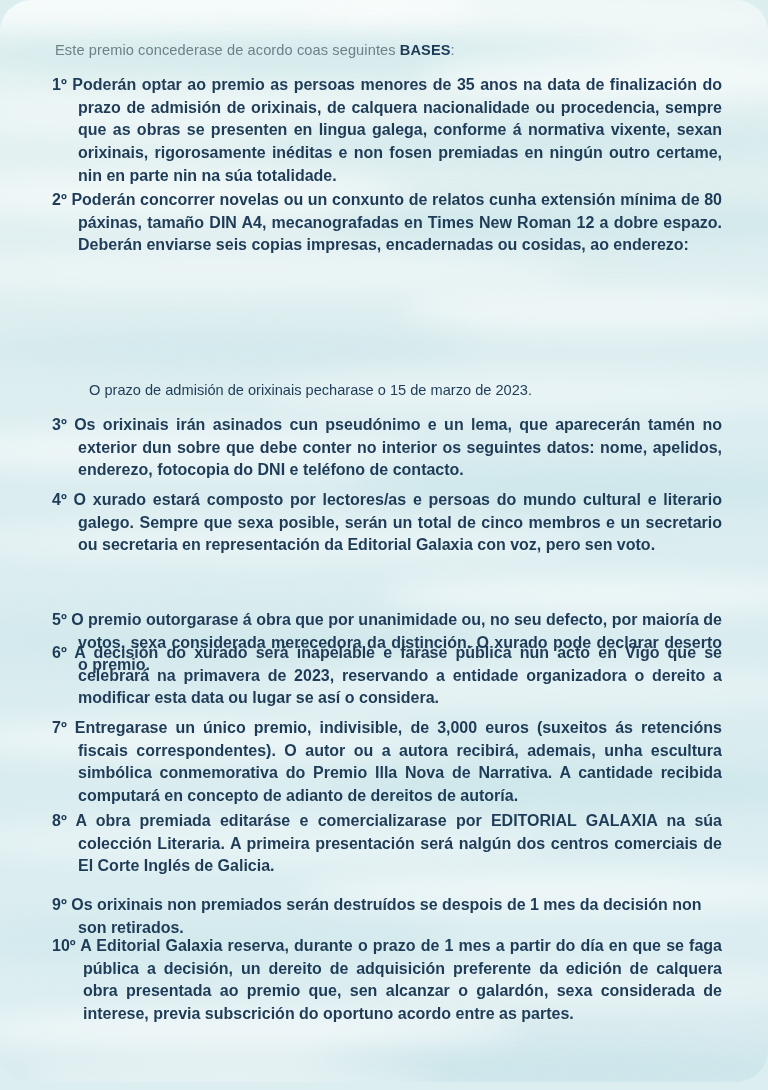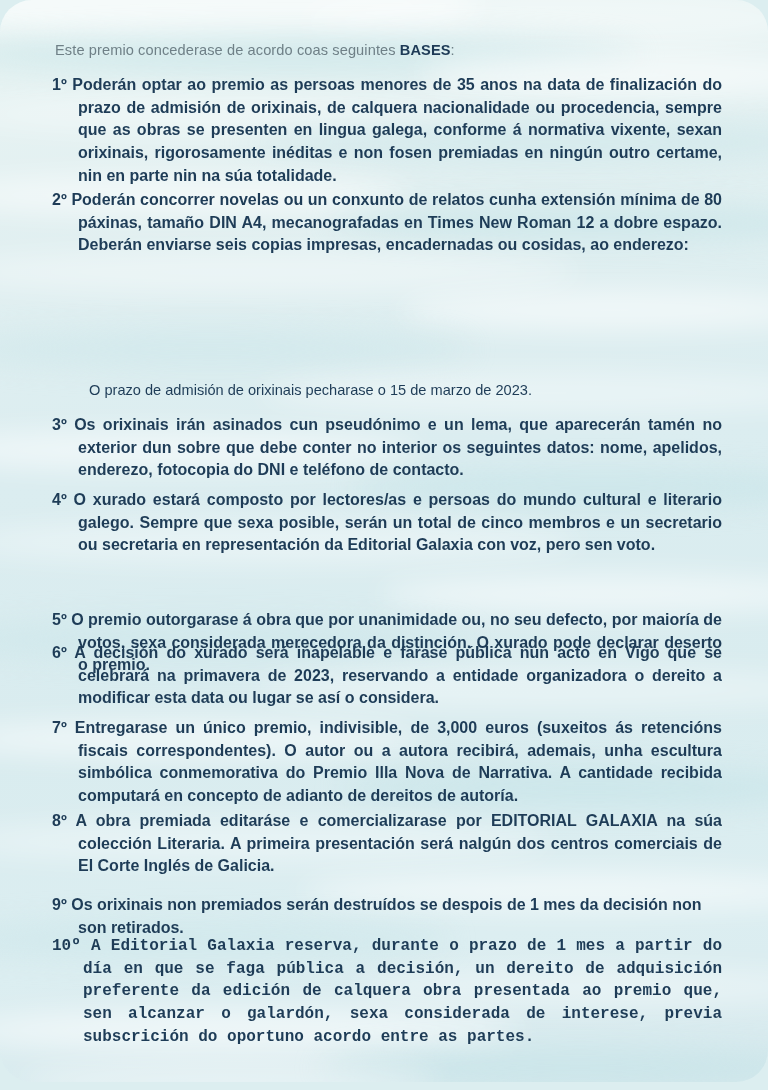--- a/index.html
+++ b/index.html
@@ -188,20 +188,20 @@
 
     <div class="clause" style="top:717px;"><span>7º</span>
       <span>Entregarase un único premio, indivisible, de 3,000 euros (suxeitos ás retencións fiscais correspondentes). O autor ou a autora recibirá, ademais, unha escultura simbólica conmemorativa do Premio Illa Nova de Narrativa. A cantidade recibida computará en concepto de adianto de dereitos de autoría.</span></div>
 
     <div class="clause" style="top:810px;"><span>8º</span>
       <span>A obra premiada editaráse e comercializarase por EDITORIAL GALAXIA na súa colección Literaria. A primeira presentación será nalgún dos centros comerciais de El Corte Inglés de Galicia.</span></div>
 
     <div class="clause nojust" style="top:886px;margin-top:8px;"><span>9º</span>
       <span>Os orixinais non premiados serán destruídos se despois de 1 mes da decisión non son retirados.</span></div>
 
-    <div class="clause wide2" style="top:935px;font-family:Liberation Mono, monospace;"><span>10º</span>
+    <div class="clause wide2" style="top:935px;"><span>10º</span>
       <span>A Editorial Galaxia reserva, durante o prazo de 1 mes a partir do día en que se faga pública a decisión, un dereito de adquisición preferente da edición de calquera obra presentada ao premio que, sen alcanzar o galardón, sexa considerada de interese, previa subscrición do oportuno acordo entre as partes.</span></div>
 
     <div class="clause nojust wide2" style="top:1080px;text-decoration:underline;"><span>11º</span>
       <span>A participación neste premio implica a plena e total aceptación destas bases.</span></div>
 
   </div>
 </div>
 
 </body></html>

